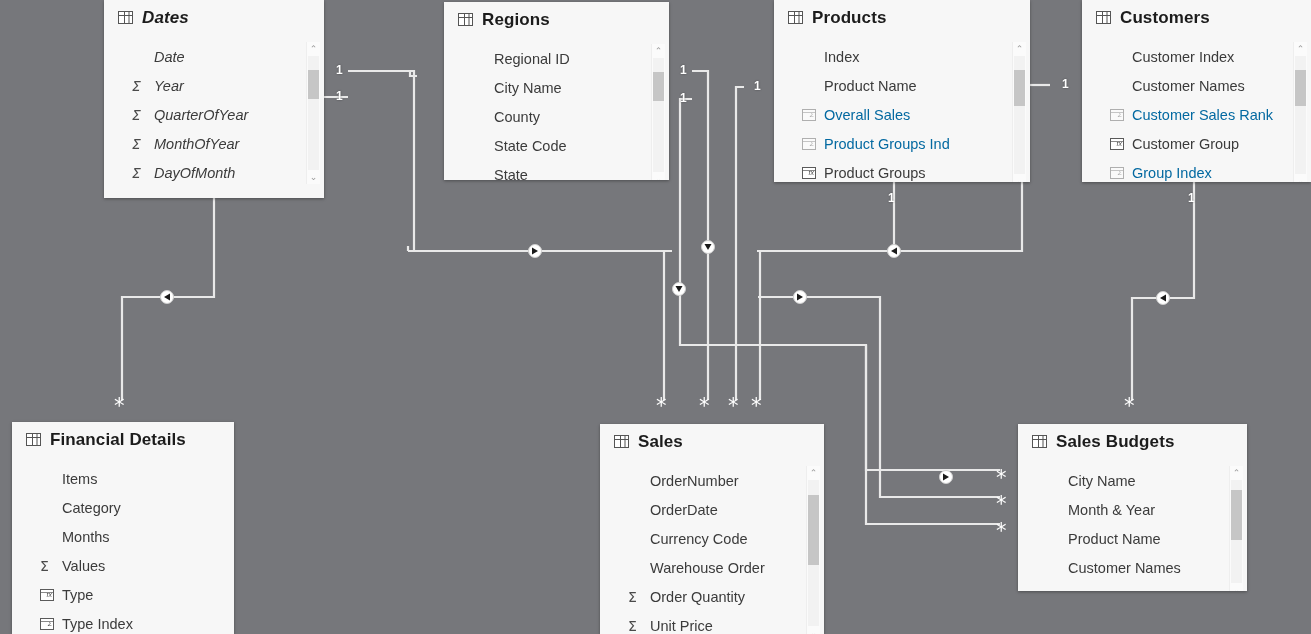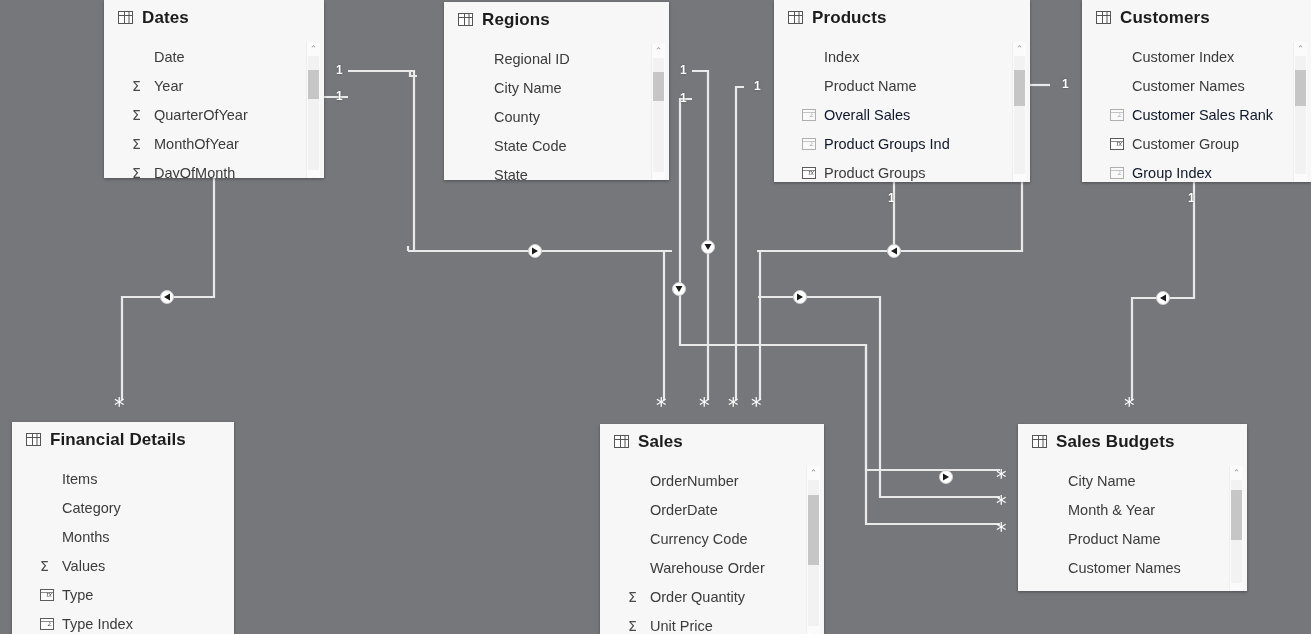--- a/index.html
+++ b/index.html
@@ -77,21 +77,21 @@
     width: 22px;
     min-width: 22px;
     display: inline-flex;
     align-items: center;
     justify-content: flex-start;
   }
   .fld-name {
     font-size: 14.5px;
     color: #3b3b3b;
   }
-  .fld.dim .fld-name { color: #0f172a; }
+  .fld.dim .fld-name { color: #0369a1; }
   .fld.dim .fld-ico  { opacity: .45; }
 
   
   .sigma {
     font-family: "DejaVu Sans", sans-serif;
     font-size: 14px;
     color: #4a4a4a;
     line-height: 1;
   }
 
@@ -273,21 +273,21 @@
       <div class="star-lbl" style="left: 699px; top: 396px;">*</div>
       <div class="star-lbl" style="left: 728px; top: 396px;">*</div>
       <div class="star-lbl" style="left: 751px; top: 396px;">*</div>
       <div class="star-lbl" style="left: 1124px; top: 396px;">*</div>
       <div class="star-lbl" style="left: 996px; top: 468px;">*</div>
       <div class="star-lbl" style="left: 996px; top: 494px;">*</div>
       <div class="star-lbl" style="left: 996px; top: 521px;">*</div>
     </div>
 
   <div id="tables">
-      <div class="tbl" style="left: 104px; top: 0px; width: 220px; height: 178px;">
+      <div class="tbl" style="left: 104px; top: 0px; width: 220px; height: 198px; font-style: italic;">
         <div class="tbl-head">
           <span class="ico-grid"></span>
           <span class="tbl-title">Dates</span>
         </div>
         <div class="tbl-body" style="height: 144px;">
           <ul class="fld-list">
             <li class="fld">
               <span class="fld-ico"></span>
               <span class="fld-name">Date</span>
             </li>

